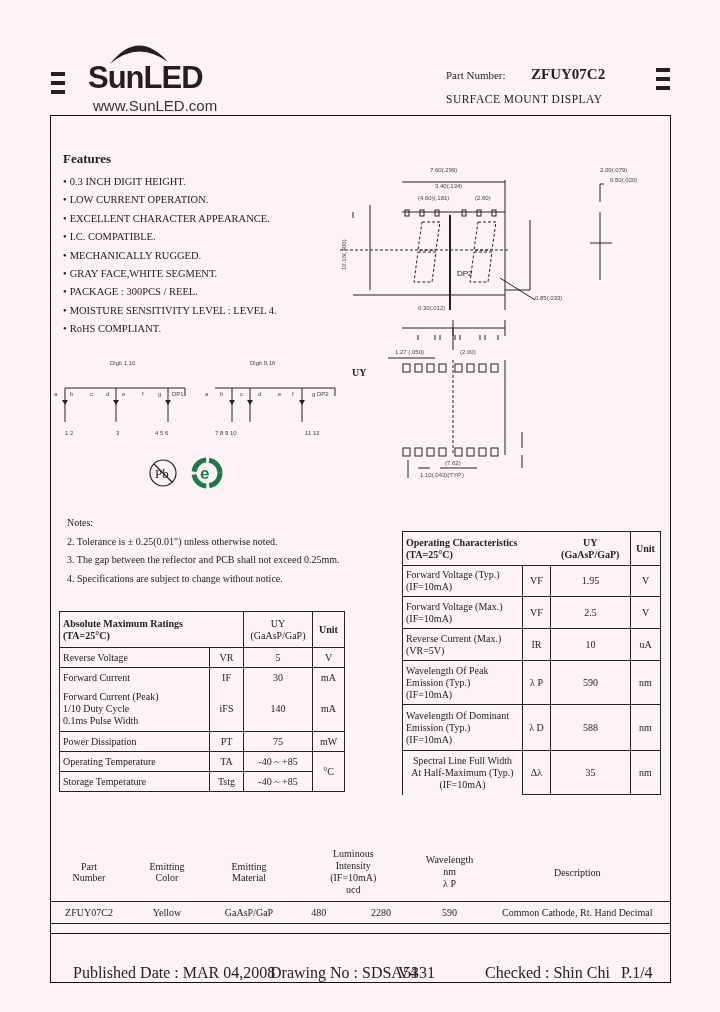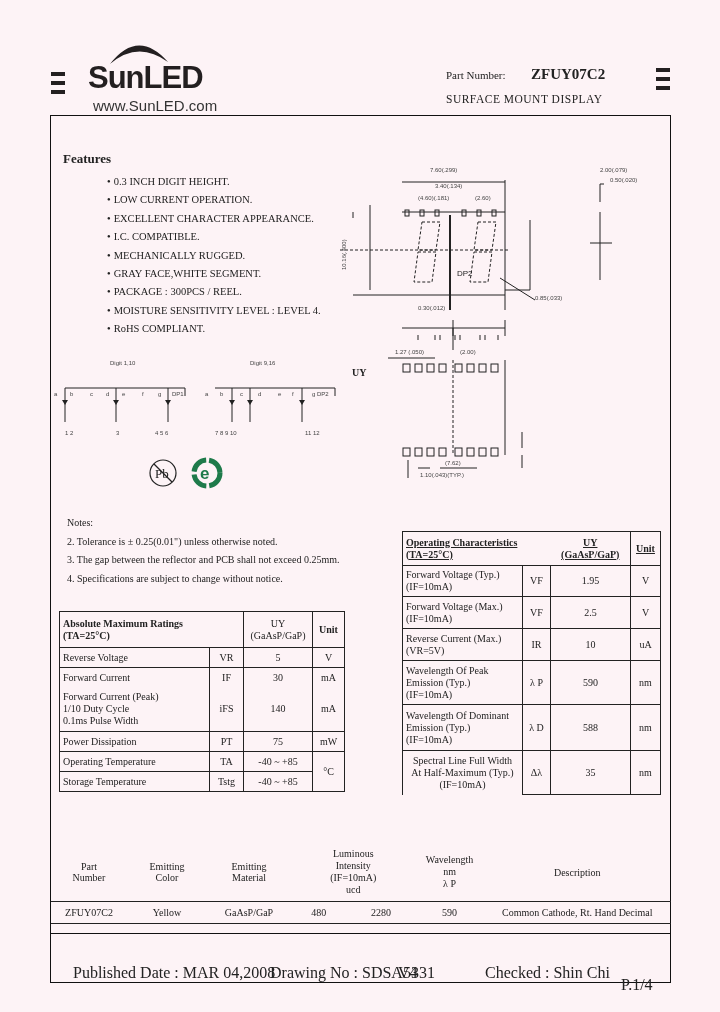--- a/index.html
+++ b/index.html
@@ -52,21 +52,21 @@
 <div class="abs logo-text" style="left:88px;top:60px;">SunLED</div>
 <div class="abs logo-url" style="left:93px;top:97px;">www.SunLED.com</div>
 
 <div class="abs pn-label" style="left:446px;top:69px;">Part Number:</div>
 <div class="abs pn-value" style="left:531px;top:66px;">ZFUY07C2</div>
 <div class="abs subtitle" style="left:446px;top:93px;">SURFACE  MOUNT  DISPLAY</div>
 
 <div class="frame"></div>
 
 <div class="abs features-title" style="left:63px;top:151px;">Features</div>
-<ul class="abs feat-list" style="left:63px;top:172px;margin-left:44px;">
+<ul class="abs feat-list" style="left:63px;top:172px;">
   <li>0.3 INCH DIGIT HEIGHT.</li>
   <li>LOW CURRENT OPERATION.</li>
   <li>EXCELLENT CHARACTER  APPEARANCE.</li>
   <li>I.C. COMPATIBLE.</li>
   <li>MECHANICALLY RUGGED.</li>
   <li>GRAY FACE,WHITE SEGMENT.</li>
   <li>PACKAGE : 300PCS / REEL.</li>
   <li>MOISTURE SENSITIVITY LEVEL : LEVEL 4.</li>
   <li>RoHS COMPLIANT.</li>
 </ul>
@@ -280,21 +280,21 @@
   <tr style="height:20px;">
     <td>Storage Temperature</td>
     <td class="c">Tstg</td>
     <td class="c">-40 ~ +85</td>
   </tr>
 </tbody>
   </table>
 
 <table class="abs tbl-op" style="left:402px;top:531px;width:259px;">
   <tbody>
-      <tr style="height:34px;text-decoration:underline;">
+      <tr style="height:34px;">
     <td colspan="2" class="hdr" style="border-right:none;">
       <div>Operating Characteristics</div>
       <div>(TA=25°C)</div>
     </td>
     <td class="c hdr" style="border-left:none;">
       <div>UY</div>
       <div>(GaAsP/GaP)</div>
     </td>
     <td class="c hdr" style="width:30px;">Unit</td>
   </tr>
@@ -388,13 +388,13 @@
   <tr style="height:10px;">
         <td colspan="7" style="border-bottom:1.5px solid #111;"></td>
       </tr>
 </tbody>
   </table>
 
 <div class="abs footer" style="left:73px;top:964px;">Published Date : MAR  04,2008</div>
 <div class="abs footer" style="left:270px;top:964px;">Drawing No : SDSA5331</div>
 <div class="abs footer" style="left:398px;top:964px;">V4</div>
 <div class="abs footer" style="left:485px;top:964px;">Checked : Shin  Chi</div>
-<div class="abs footer" style="left:621px;top:964px;margin-top:12px;">P.1/4</div>
+<div class="abs footer" style="left:621px;top:964px;">P.1/4</div>
 
 </body></html>

